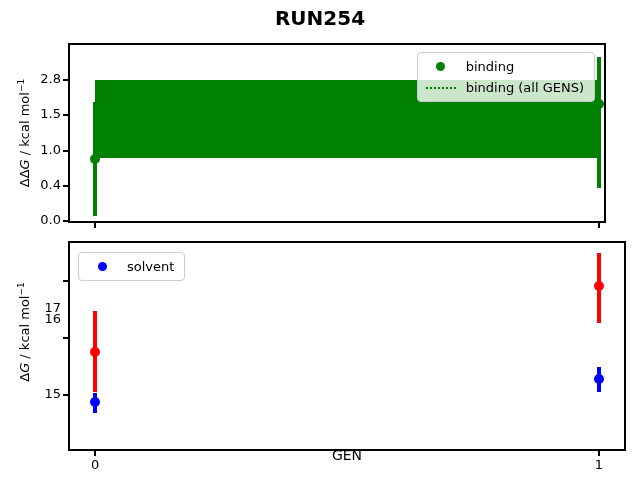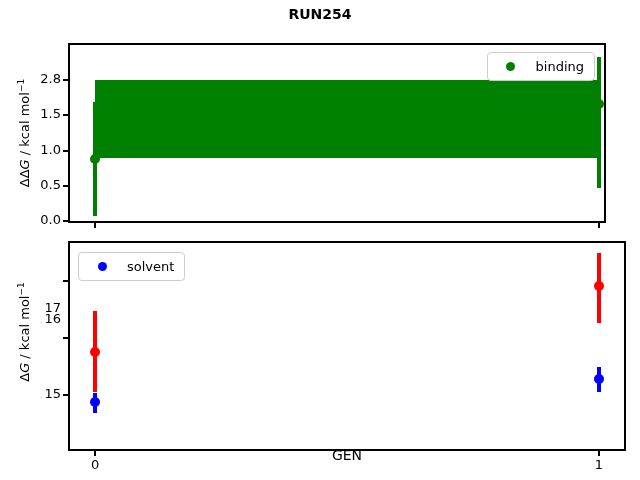--- a/index.html
+++ b/index.html
@@ -2,21 +2,21 @@
 <html><head>
 <meta charset="utf-8">
 <style>
   html,body { margin:0; padding:0; background:#ffffff; }
   .figure {
     position:relative; width:640px; height:480px; background:#ffffff;
     font-family:"DejaVu Sans", sans-serif; color:#000; overflow:hidden;
   }
   .fig-title {
     position:absolute; top:6px; left:0; width:640px; text-align:center;
-    font-size:14px; font-weight:bold;
+    font-size:20px; font-weight:bold;
   }
   .axes { position:absolute; }
   #axes-top    { left:70px; top:45px;  width:534px; height:176px; }
   #axes-bottom { left:70px; top:243px; width:554px; height:206px; }
   .frame {
     position:absolute; inset:-2px; border:2px solid #000;
     z-index:6; pointer-events:none;
   }
   .xlabel {
     position:absolute; left:70px; top:447px; width:554px; text-align:center;
@@ -61,27 +61,33 @@
 
   <div class="axes" id="axes-top">
     <div class="frame"></div>
     <div class="legend" id="legend-top">
       <div class="legend-row">
         <span class="swatch">
             <span class="dot" style="background: rgb(0, 128, 0);"></span>
           </span>
         <span class="legend-label">binding</span>
       </div>
+      <div class="legend-row">
+        <span class="swatch">
+            <span class="dotline" style="border-top-color: rgb(0, 128, 0);"></span>
+          </span>
+        <span class="legend-label">binding (all GENS)</span>
+      </div>
     </div>
   <div class="xtick" style="left: 24.1818px;"></div>
       <div class="xtick" style="left: 527.818px;"></div>
       <div class="ytick" style="top: 175px;"></div>
       <div class="ytick-label" style="top: 167px;">0.0</div>
       <div class="ytick" style="top: 139.8px;"></div>
-      <div class="ytick-label" style="top: 131.8px;">0.5</div>
+      <div class="ytick-label" style="top: 131.8px;">0.4</div>
       <div class="ytick" style="top: 104.6px;"></div>
       <div class="ytick-label" style="top: 96.6px;">1.0</div>
       <div class="ytick" style="top: 69.4px;"></div>
       <div class="ytick-label" style="top: 61.4px;">1.5</div>
       <div class="ytick" style="top: 34.2px;"></div>
       <div class="ytick-label" style="top: 26.2px;">2.8</div>
       <div class="band" style="left: 25.1818px; width: 503.636px; top: 35.2px; height: 77.44px; background: rgb(0, 128, 0);"></div>
       <div class="errbar" style="left: 23.1818px; top: 57.024px; height: 114.048px; background: rgb(0, 128, 0); z-index: 1;"></div>
       <div class="marker" style="left: 20.1818px; top: 109.048px; background: rgb(0, 128, 0); z-index: 3;"></div>
       <div class="errbar" style="left: 526.818px; top: 11.968px; height: 130.944px; background: rgb(0, 128, 0); z-index: 1;"></div>

